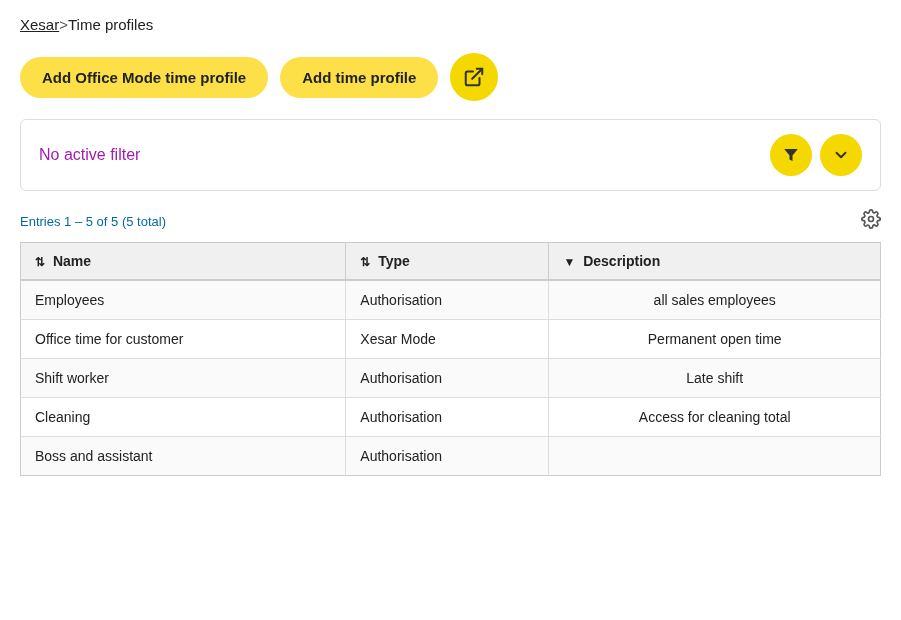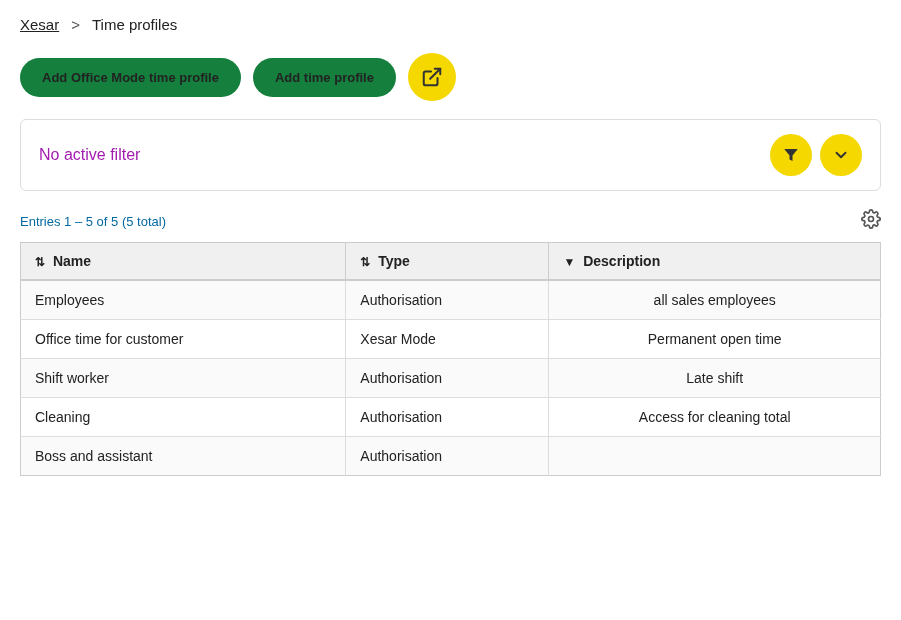--- a/index.html
+++ b/index.html
@@ -10,21 +10,21 @@
       color: #222;
       width: 901px;
       min-height: 620px;
       padding: 16px 20px;
     }
 
     
     .breadcrumb {
       display: flex;
       align-items: center;
-      gap: 12px;
+      gap: 0;
       margin-bottom: 20px;
       font-size: 15px;
     }
     .breadcrumb a {
       color: #222;
       text-decoration: underline;
       cursor: pointer;
     }
     .breadcrumb-separator {
       color: #555;
@@ -34,25 +34,25 @@
     }
 
     
     .toolbar {
       display: flex;
       align-items: center;
       gap: 12px;
       margin-bottom: 18px;
     }
     .btn-yellow {
-      background: #15803d;
+      background: #fde047;
       border: none;
       border-radius: 24px;
       padding: 12px 22px;
-      font-size: 13px;
+      font-size: 15px;
       font-weight: bold;
       color: #222;
       cursor: pointer;
       white-space: nowrap;
     }
     .btn-icon {
       background: #f5d800;
       border: none;
       border-radius: 50%;
       width: 48px;

